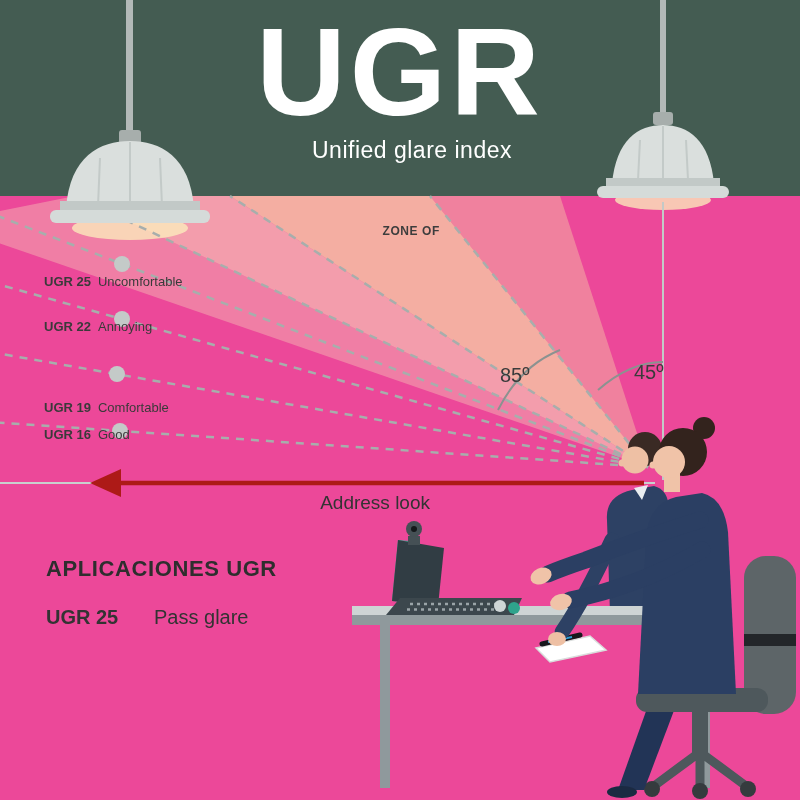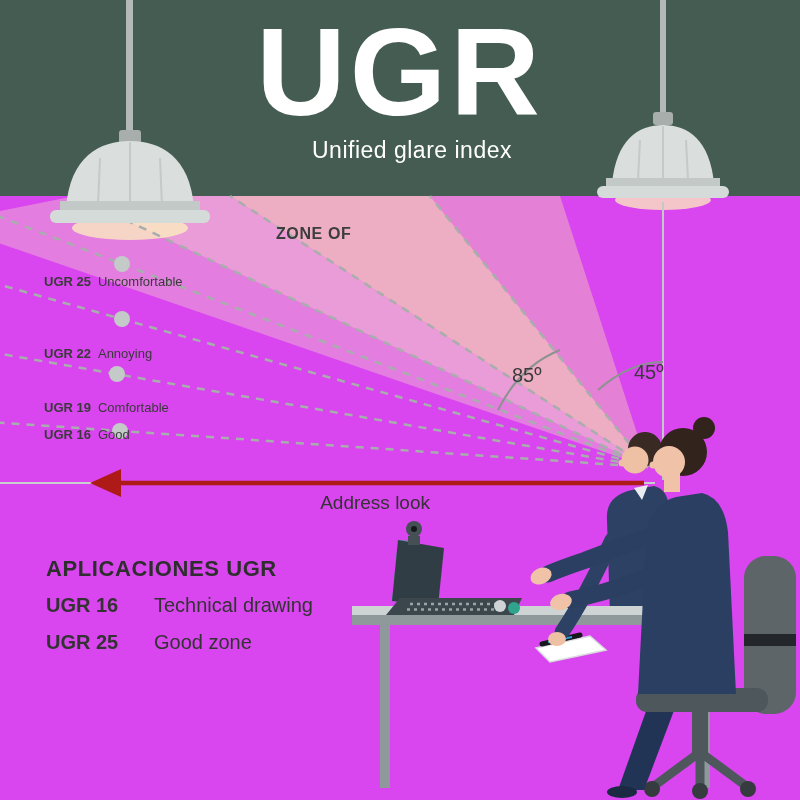--- a/index.html
+++ b/index.html
@@ -1,33 +1,33 @@
 <!DOCTYPE html>
 <html><head>
 <meta charset="utf-8">
 <style>
   * { margin:0; padding:0; box-sizing:border-box; }
   html,body { width:800px; height:800px; }
   body { font-family:"Liberation Sans", sans-serif; background:#ffffff; }
-  .poster { position:relative; width:800px; height:800px; overflow:hidden; background:#d946ef; }
+  .poster { position:relative; width:800px; height:800px; overflow:hidden; background:#ec4899; }
   .scene { position:absolute; left:0; top:0; width:800px; height:800px; }
   .header-text { position:absolute; top:8px; left:0; width:100%; text-align:center; color:#fff; }
   .title { font-size:124px; font-weight:600; letter-spacing:4px; line-height:1.04; }
   .subtitle { font-size:23px; font-weight:500; letter-spacing:.5px; margin-top:0px;padding-left:24px; }
-  .zone-label { position:absolute; left:276px; top:222px; width:164px; text-align:left;
-                font-weight:700; font-size:16px; color:#3d3d3d; letter-spacing:.6px; line-height:1.5; }
+  .zone-label { position:absolute; left:276px; top:222px; width:164px; text-align:right;
+                font-weight:700; font-size:12px; color:#3d3d3d; letter-spacing:.6px; line-height:1.5; }
   .zone-label span { display:block; }
   .scale-row { position:absolute; left:44px; font-size:13px; color:#3a3a3a; white-space:nowrap; }
   .scale-row b { font-weight:700; margin-right:7px; }
   .scale-row span { font-weight:400; }
   .angle { position:absolute; font-size:20px; font-weight:500; color:#3b3b3b; }
   .arrow-label { position:absolute; left:240px; top:492px; width:190px; text-align:right;
                  font-size:19px; font-weight:500; color:#333; }
   .apps { position:absolute; left:46px; top:556px; }
-  .apps-heading { font-size:22px; font-weight:700; color:#2e2e2e; letter-spacing:.6px; margin-bottom:12px; }
+  .apps-heading { font-size:22px; font-weight:700; color:#2e2e2e; letter-spacing:.6px; margin-bottom:24px; }
   .apps-row { font-size:20px; color:#333; margin-bottom:14px; white-space:nowrap; }
   .apps-row b { display:inline-block; width:108px; font-weight:700; }
   .apps-row span { font-weight:500; }
 </style>
 </head>
 <body>
 
 <div class="poster">
 
   <svg class="scene" viewBox="0 0 800 800" aria-hidden="true">
@@ -165,38 +165,35 @@
     <div class="subtitle">Unified glare index</div>
   </div>
 
   <div class="zone-label">
     <span>ZONE OF</span>
   </div>
 
   <div class="scale-row" style="top:274px">
     <b>UGR 25</b><span>Uncomfortable</span>
   </div>
-  <div class="scale-row" style="top:346px">
+  <div class="scale-row" style="top:319px">
     <b>UGR 22</b><span>Annoying</span>
   </div>
   <div class="scale-row" style="top:400px">
     <b>UGR 19</b><span>Comfortable</span>
   </div>
   <div class="scale-row" style="top:427px">
     <b>UGR 16</b><span>Good</span>
   </div>
 
-  <div class="angle" style="left:512px; top:364px">85º</div>
+  <div class="angle" style="left:500px; top:364px">85º</div>
   <div class="angle" style="left:634px; top:361px">45º</div>
 
   <div class="arrow-label">Address look</div>
 
   <div class="apps">
     <div class="apps-heading">APLICACIONES UGR</div>
     <div class="apps-row">
-      <b>UGR 16</b><span>Technical drawing</span>
-    </div>
-    <div class="apps-row">
-      <b>UGR 25</b><span>Good zone</span>
+      <b>UGR 25</b><span>Pass glare</span>
     </div>
   </div>
 
 </div>
 
 </body></html>

